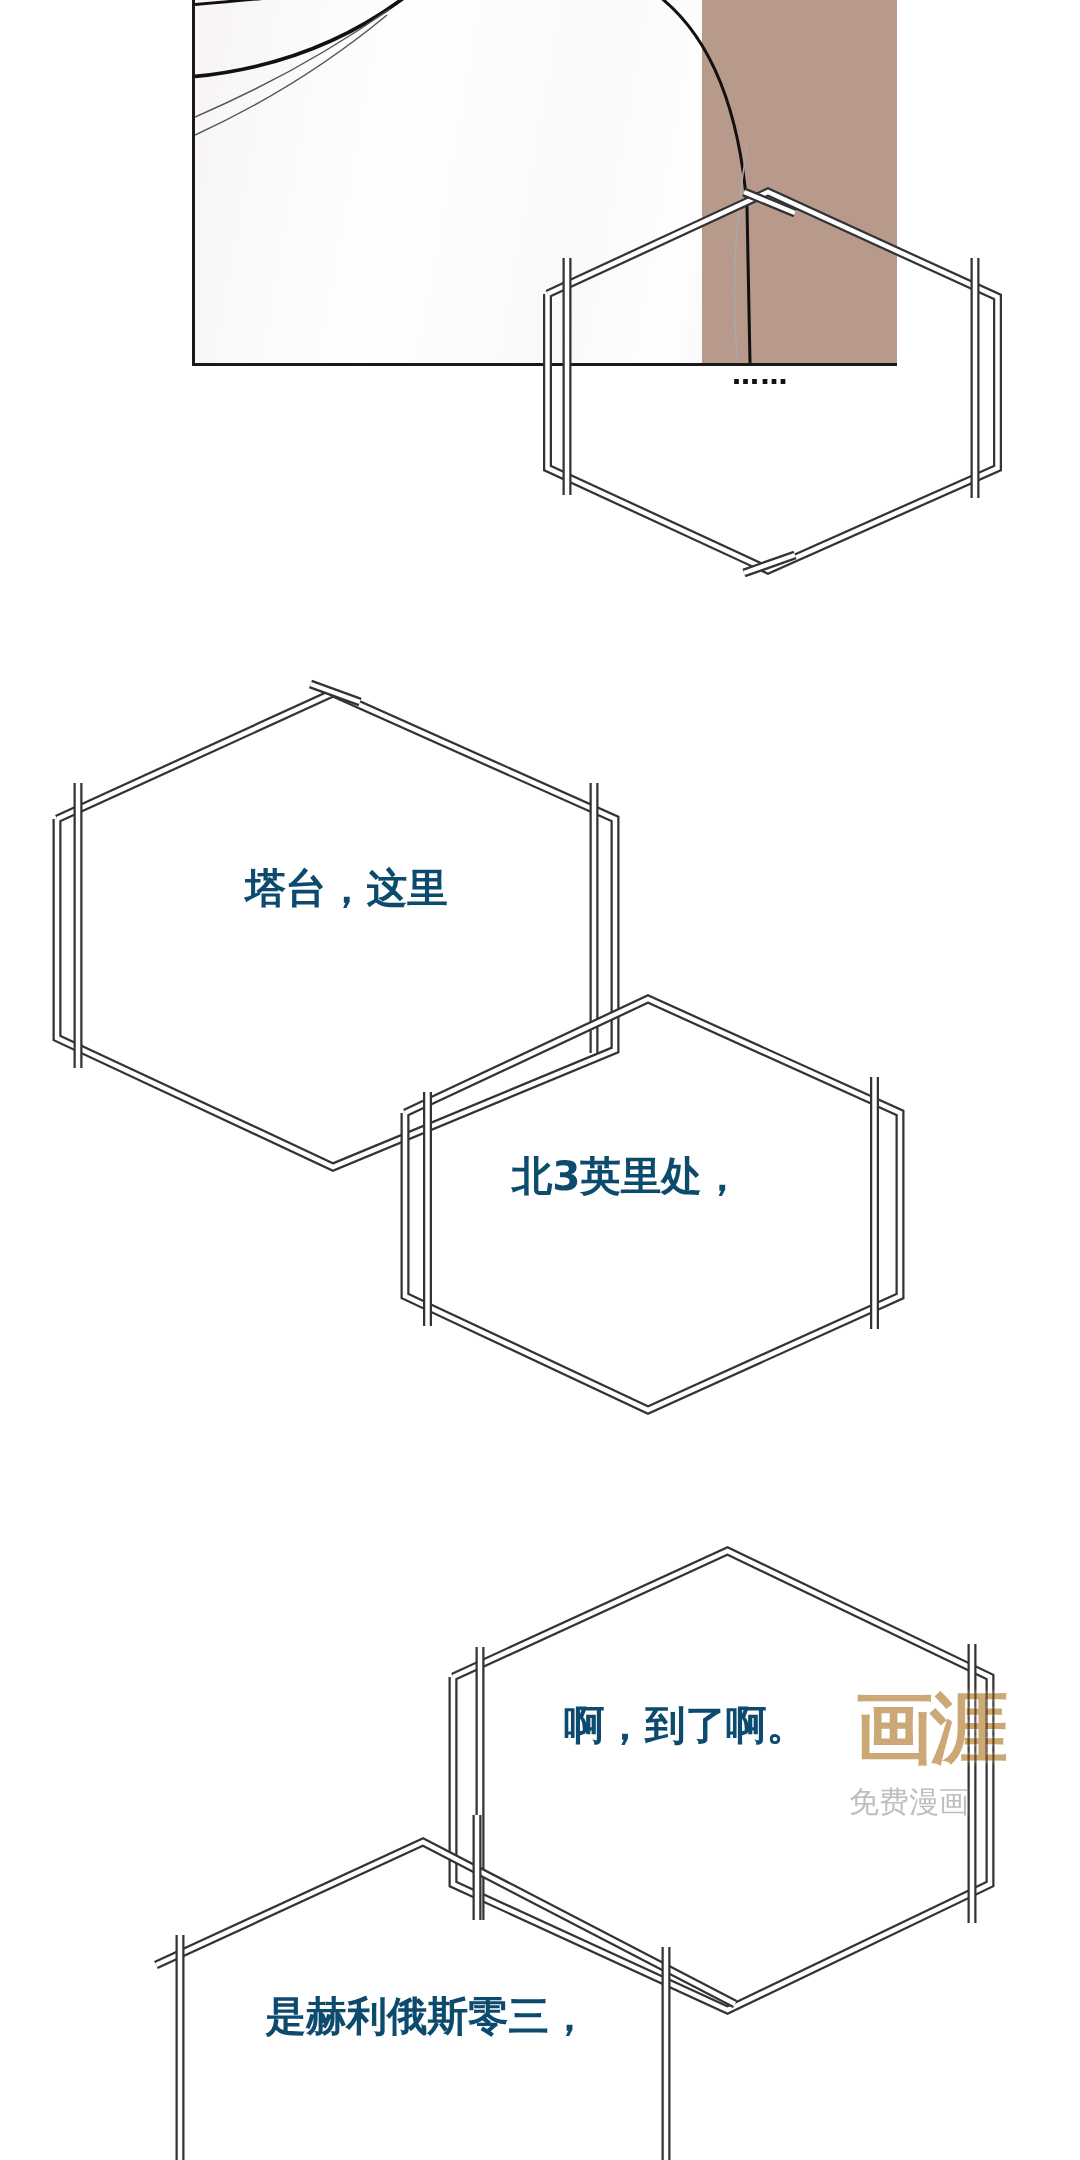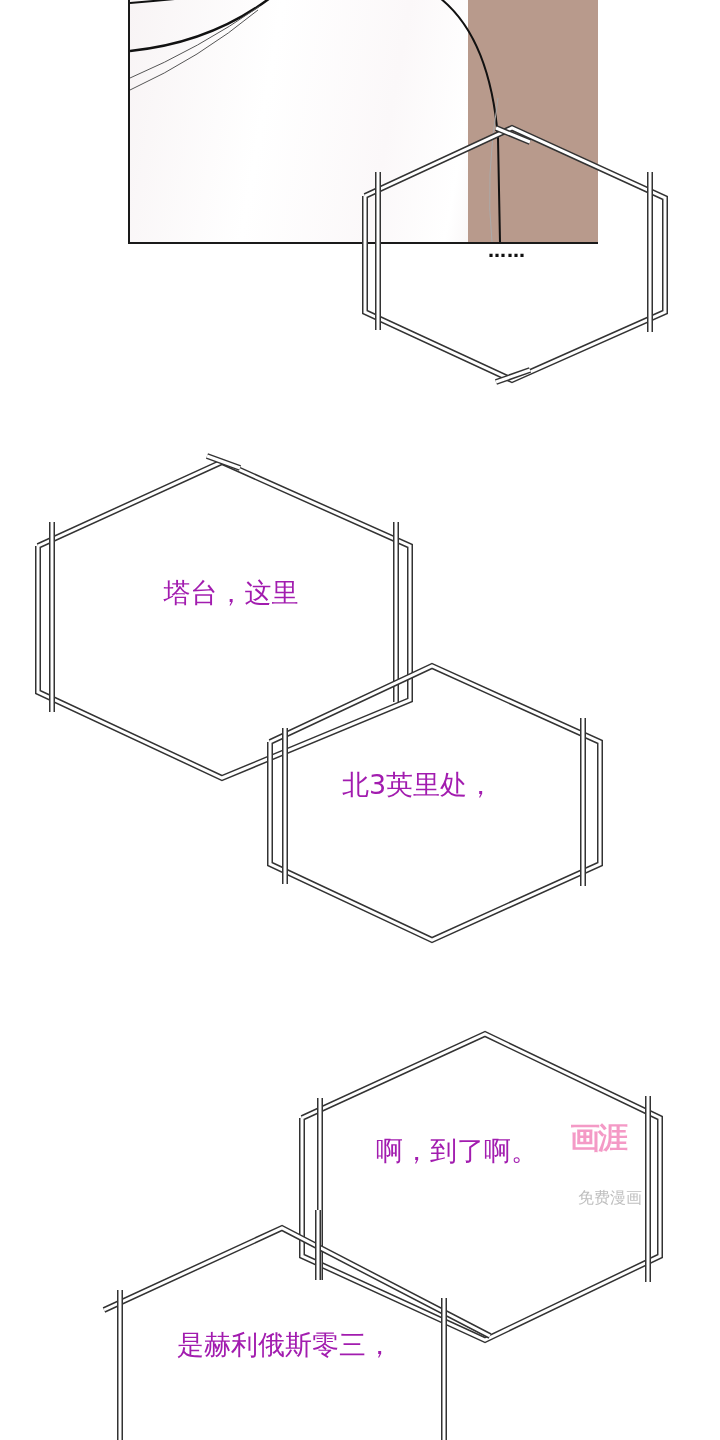--- a/index.html
+++ b/index.html
@@ -6,27 +6,27 @@
     body { width: 720px; height: 1440px; position: relative; overflow: hidden;
            font-family: "DejaVu Sans", "Liberation Sans", sans-serif; }
     .panel { position: absolute; left: 128px; top: -2px; width: 468px; height: 244px;
              border-left: 2px solid #1a1a1a; border-bottom: 2px solid #1a1a1a;
              background: linear-gradient(100deg, #f8f4f5 0%, #ffffff 30%, #fbf8f9 55%, #ffffff 70%, #f3eeef 80%);
              overflow: hidden; }
     .panel .wall { position: absolute; right: 0; top: 0; width: 130px; height: 100%;
                    background: #b89a8c; }
     .panel svg { position: absolute; left: 0; top: 0; }
     .bubbles { position: absolute; left: 0; top: 0; }
-    .txt { position: absolute; text-align: center; font-weight: normal; color: #a21caf;
+    .txt { position: absolute; text-align: center; font-weight: bold; color: #0c4a6e;
            font-size: 27px; line-height: 38px; white-space: nowrap; }
     .dots { position: absolute; left: 488px; top: 240px; font-size: 18px; font-weight: bold; color: #111; letter-spacing: 1px; }
     .wm { position: absolute; left: 566px; top: 1118px; width: 120px; height: 100px; opacity: 0.55; }
-    .wm .big { position: absolute; left: 4px; top: 0; font-size: 30px; font-weight: bold; color: #ec4899;
+    .wm .big { position: absolute; left: 4px; top: 0; font-size: 52px; font-weight: bold; color: #a16207;
                text-shadow: 0 0 4px #fff; letter-spacing: -2px; }
-    .wm .small { position: absolute; left: 0; top: 70px; font-size: 16px; color: #8a8a8a; text-shadow: 0 0 3px #fff; margin-left: 12px; }
+    .wm .small { position: absolute; left: 0; top: 70px; font-size: 20px; color: #8a8a8a; text-shadow: 0 0 3px #fff; }
   </style>
 </head>
 <body>
 
 <div class="panel">
   <div class="wall"></div>
   <svg width="468" height="244">
     <path d="M0,5 Q60,0 100,-5" stroke="#111" stroke-width="2" fill="none"></path>
     <path d="M0,53 Q80,45 140,0" stroke="#111" stroke-width="2.5" fill="none"></path>
     <path d="M0,80 Q70,50 130,8" stroke="#555" stroke-width="1" fill="none"></path>

